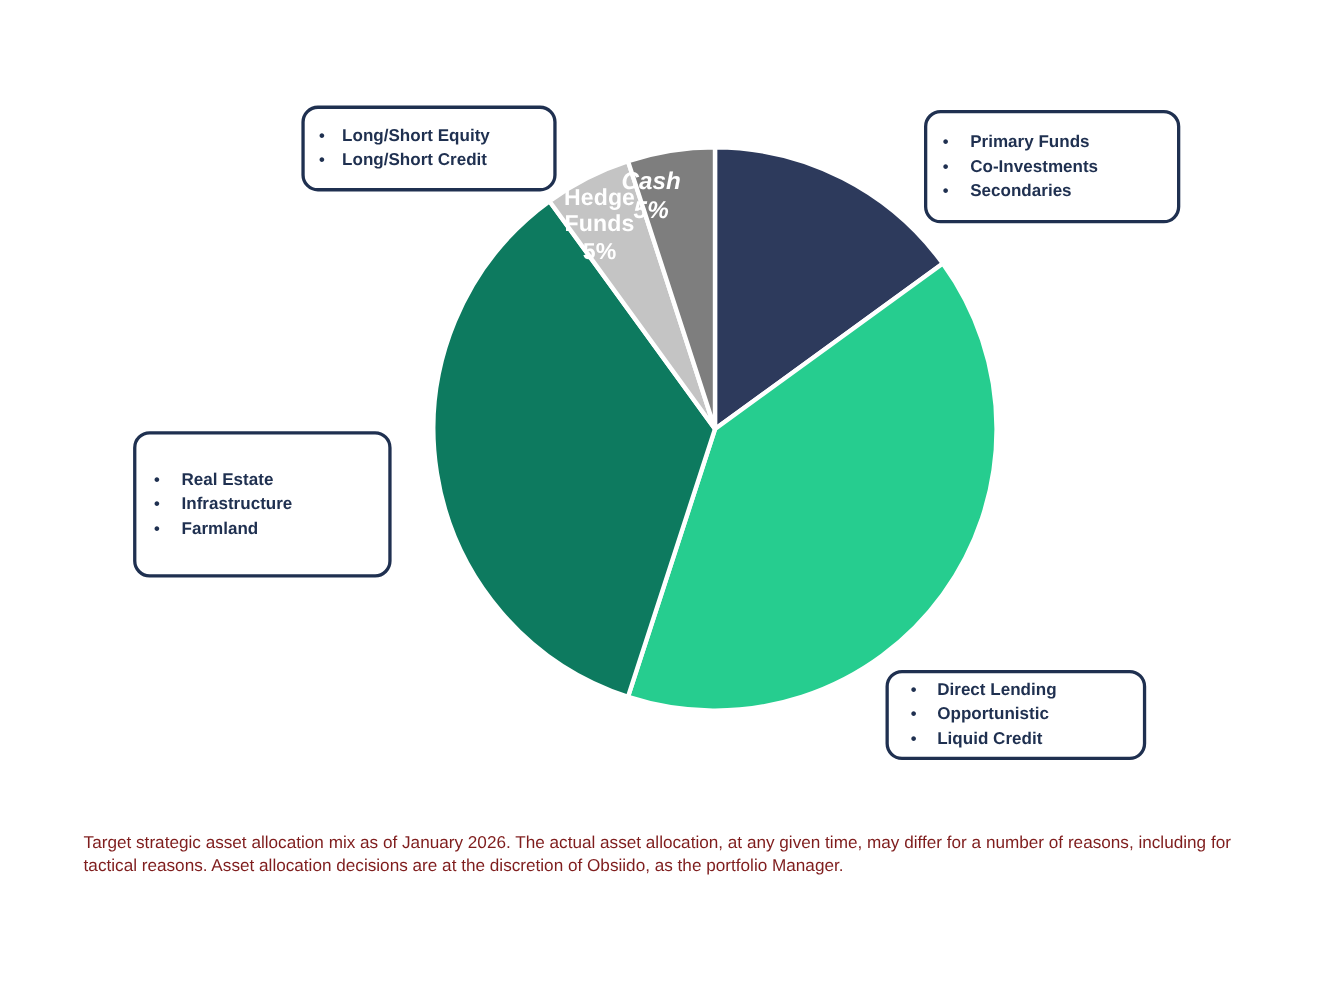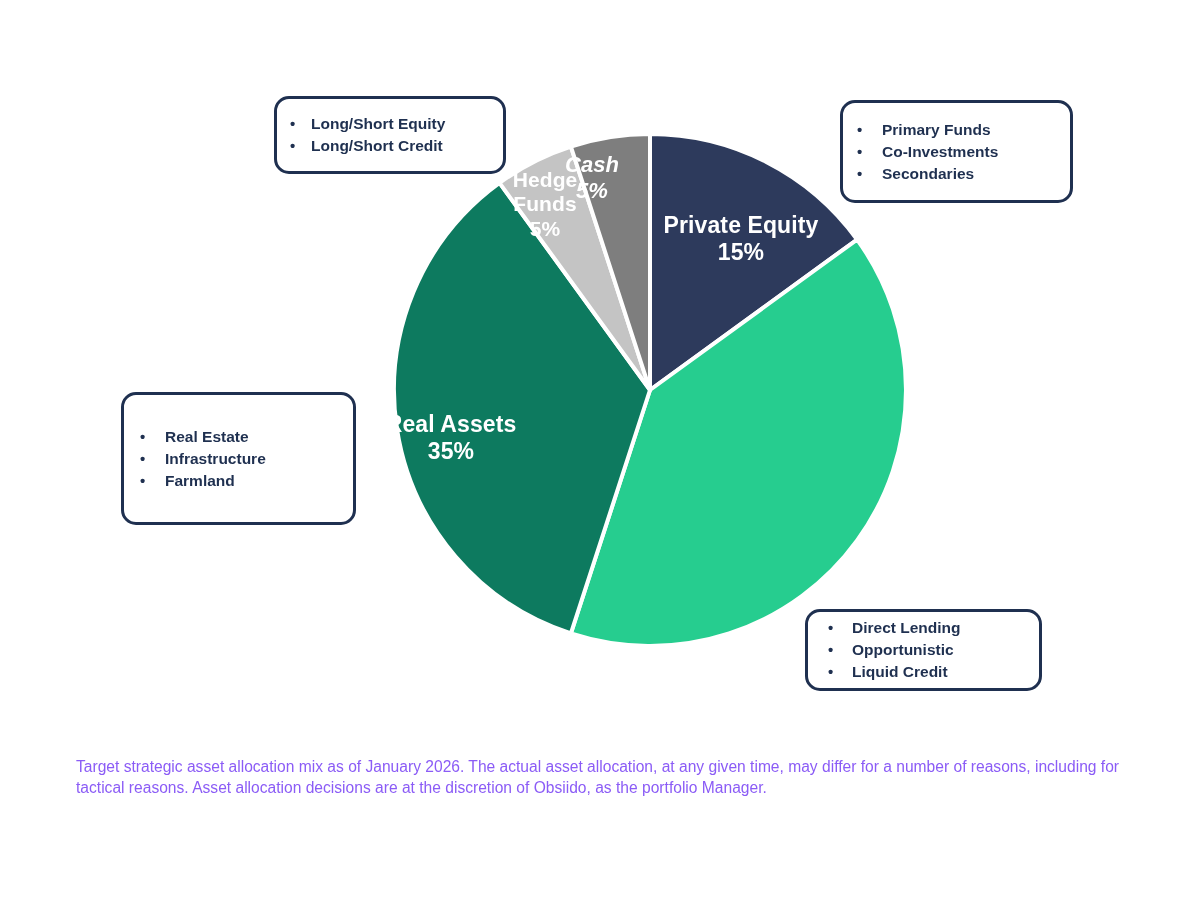--- a/index.html
+++ b/index.html
@@ -130,51 +130,43 @@
     padding-left: 20px;
   }
   #callout-private-credit li .bullet { width: 24px; }
 
   
   #footnote {
     position: absolute;
     left: 76px;
     top: 756px;
     width: 1068px;
-    color: #8b5cf6;
+    color: #7f1d1d;
     font-size: 15.6px;
     line-height: 21px;
     font-weight: normal;
   }
 </style>
 </head>
 <body>
 
 <div id="canvas">
 
   <svg class="pie-svg" viewBox="0 0 1200 900">
     <g id="pie-slices">
         <path d="M 650 390 L 650 134 A 256 256 0 0 1 857.1083505599865 239.52697541312688 Z" fill="#2d3a5c" stroke="#ffffff" stroke-width="4" stroke-linejoin="round"></path>
         <path d="M 650 390 L 857.1083505599865 239.52697541312688 A 256 256 0 0 1 570.8916494400135 633.4704681715593 Z" fill="#26cd8f" stroke="#ffffff" stroke-width="4" stroke-linejoin="round"></path>
         <path d="M 650 390 L 570.8916494400135 633.4704681715593 A 256 256 0 0 1 499.5269754131268 182.89164944001348 Z" fill="#0d7a5f" stroke="#ffffff" stroke-width="4" stroke-linejoin="round"></path>
         <path d="M 650 390 L 499.5269754131268 182.89164944001348 A 256 256 0 0 1 570.8916494400135 146.5295318284407 Z" fill="#c4c4c4" stroke="#ffffff" stroke-width="4" stroke-linejoin="round"></path>
         <path d="M 650 390 L 570.8916494400135 146.5295318284407 A 256 256 0 0 1 650 134 Z" fill="#7e7e7e" stroke="#ffffff" stroke-width="4" stroke-linejoin="round"></path>
       </g>
   </svg>
 
-  <div class="slice-label" id="lbl-private-equity">
-    <span>Private Equity</span>
-    <span class="pct">15%</span>
-  </div>
-
-
-  <div class="slice-label" id="lbl-real-assets">
-    <span>Real Assets</span>
-    <span class="pct">35%</span>
-  </div>
+
+
 
   <div class="slice-label" id="lbl-hedge-funds">
     <span>Hedge</span>
     <span class="pct">Funds</span>
     <span class="pct">5%</span>
   </div>
 
   <div class="slice-label" id="lbl-cash">
     <span>Cash</span>
     <span class="pct">5%</span>

